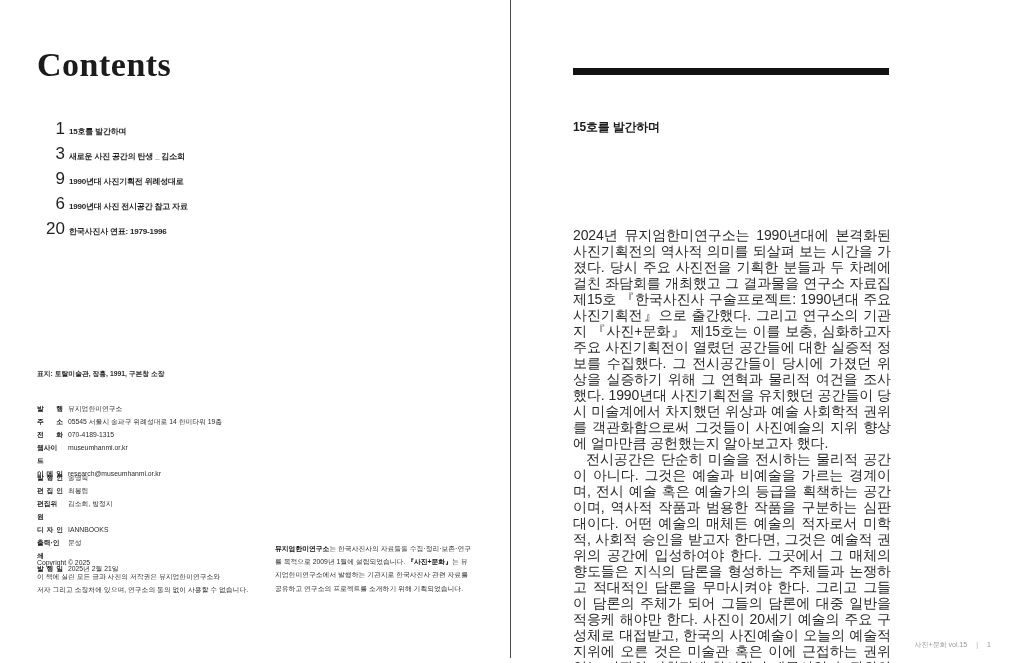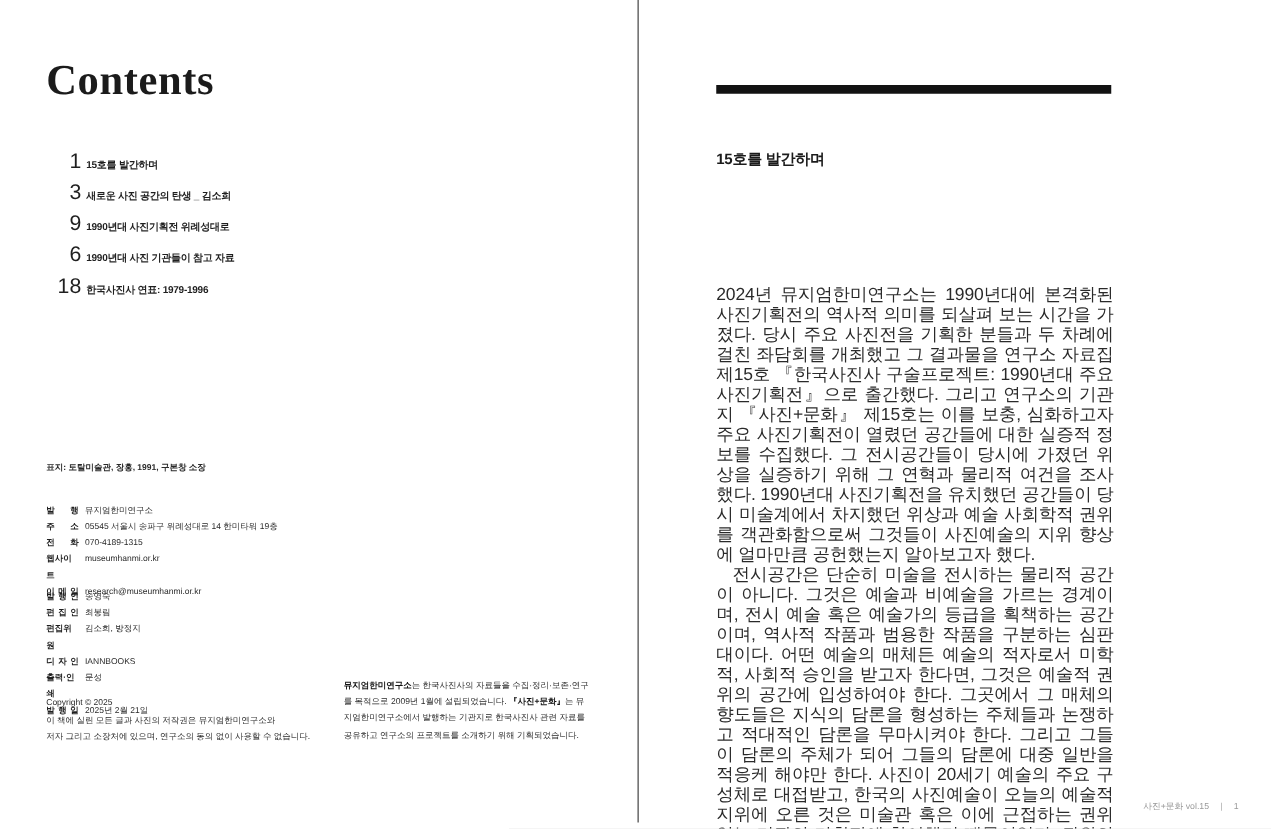--- a/index.html
+++ b/index.html
@@ -158,24 +158,24 @@
       <div class="toc-row">
         <span class="toc-num">3</span>
         <span class="toc-title">새로운 사진 공간의 탄생 _ 김소희</span>
       </div>
       <div class="toc-row">
         <span class="toc-num">9</span>
         <span class="toc-title">1990년대 사진기획전 위례성대로</span>
       </div>
       <div class="toc-row">
         <span class="toc-num">6</span>
-        <span class="toc-title">1990년대 사진 기관들이 참고 자료</span>
-      </div>
-      <div class="toc-row">
-        <span class="toc-num">18</span>
+        <span class="toc-title">1990년대 사진 전시공간 참고 자료</span>
+      </div>
+      <div class="toc-row">
+        <span class="toc-num">20</span>
         <span class="toc-title">한국사진사 연표: 1979-1996</span>
       </div>
     </div>
 
     <div class="cover-credit">표지: 토탈미술관, 장흥, 1991, 구본창 소장</div>
 
     <div class="colophon-a">
       <div class="colophon-row">
         <span class="colophon-label">발 행</span>
         <span class="colophon-value">뮤지엄한미연구소</span>

